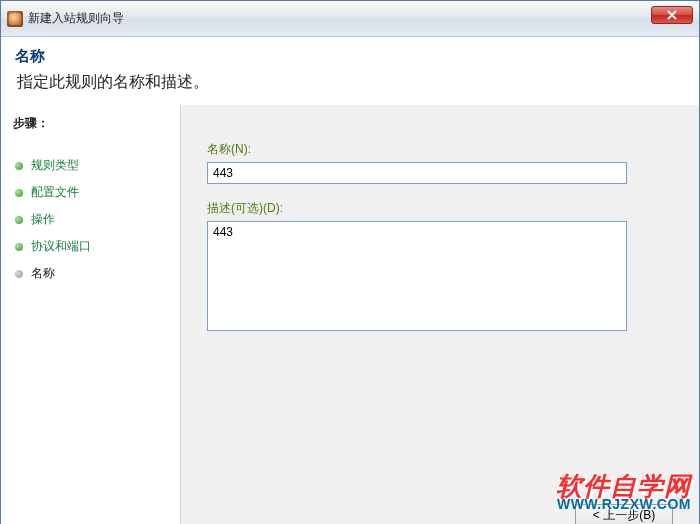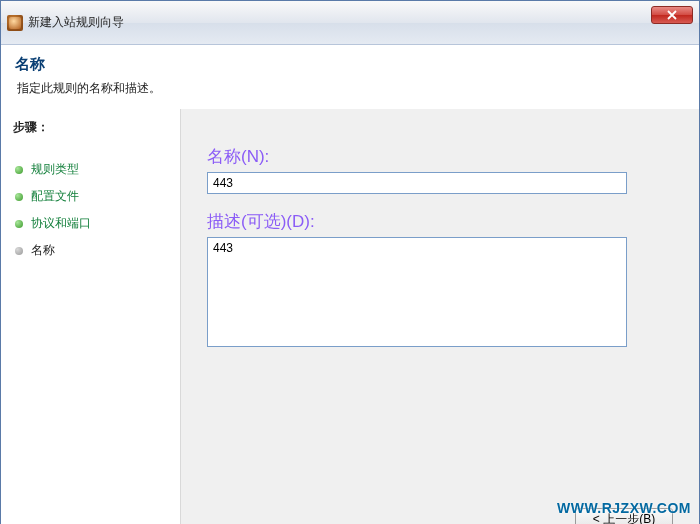--- a/index.html
+++ b/index.html
@@ -12,21 +12,21 @@
       position: relative;
       overflow: hidden;
     }
     .outer-border {
       position: absolute;
       inset: 0;
       border: 1px solid #5a7aa8;
       background: #f0f0f0;
     }
     .titlebar {
-      height: 44px;
+      height: 36px;
       background: linear-gradient(to bottom, #f9f9f9, #e1e6ee 50%, #d7dfea 51%, #e5eaf2);
       border-bottom: 1px solid #b7c5da;
       display: flex;
       align-items: center;
       padding: 0 4px 0 6px;
       position: relative;
     }
     .titlebar-icon {
       width: 16px;
       height: 16px;
@@ -67,21 +67,21 @@
       padding: 10px 14px 12px 14px;
     }
     .header-title {
       color: #0a3f74;
       font-size: 15px;
       font-weight: bold;
       margin-bottom: 6px;
     }
     .header-sub {
       color: #222;
-      font-size: 12px;
+      font-size: 16px;
       padding-left: 2px;
     }
     .body-area {
       display: flex;
       height: calc(524px - 28px - 56px - 2px);
       background: #f0f0f0;
     }
     .sidebar {
       width: 180px;
       background: #fff;
@@ -119,22 +119,22 @@
     .bullet-green { background: radial-gradient(circle at 30% 30%, #a8e69a, #3c9a2c); }
     .bullet-grey  { background: radial-gradient(circle at 30% 30%, #d8d8d8, #9a9a9a); }
 
     .content-panel {
       flex: 1;
       background: #f0f0f0;
       padding: 36px 34px 10px 26px;
       position: relative;
     }
     .field-label {
-      font-size: 17px;
-      color: #8b5cf6;
+      font-size: 12px;
+      color: #4d7c0f;
       margin-bottom: 4px;
     }
     .text-input {
       width: 420px;
       height: 22px;
       border: 1px solid #7a9ec9;
       background: #fff;
       font-size: 12px;
       padding: 1px 5px;
       font-family: inherit;
@@ -225,38 +225,43 @@
       <div class="step-item">
         <span class="step-bullet bullet-green"></span>
         <span class="step-link">规则类型</span>
       </div>
       <div class="step-item">
         <span class="step-bullet bullet-green"></span>
         <span class="step-link">配置文件</span>
       </div>
       <div class="step-item">
         <span class="step-bullet bullet-green"></span>
+        <span class="step-link">操作</span>
+      </div>
+      <div class="step-item">
+        <span class="step-bullet bullet-green"></span>
         <span class="step-link">协议和端口</span>
       </div>
       <div class="step-item">
         <span class="step-bullet bullet-grey"></span>
         <span class="step-current">名称</span>
       </div>
     </div>
 
     <div class="content-panel">
       <div class="field-label">名称(N):</div>
       <input type="text" class="text-input" value="443" style="">
 
       <div class="field-label">描述(可选)(D):</div>
       <textarea class="textarea-input" style="">443</textarea>
 
       <div class="footer-buttons">
         <button class="wiz-btn">&lt; 上一步(B)</button>
       </div>
 
       <div class="watermark">
+        <div class="wm-top">软件自学网</div>
         <div class="wm-bot">WWW.RJZXW.COM</div>
       </div>
     </div>
   </div>
 
 </div>
 
 </body></html>

